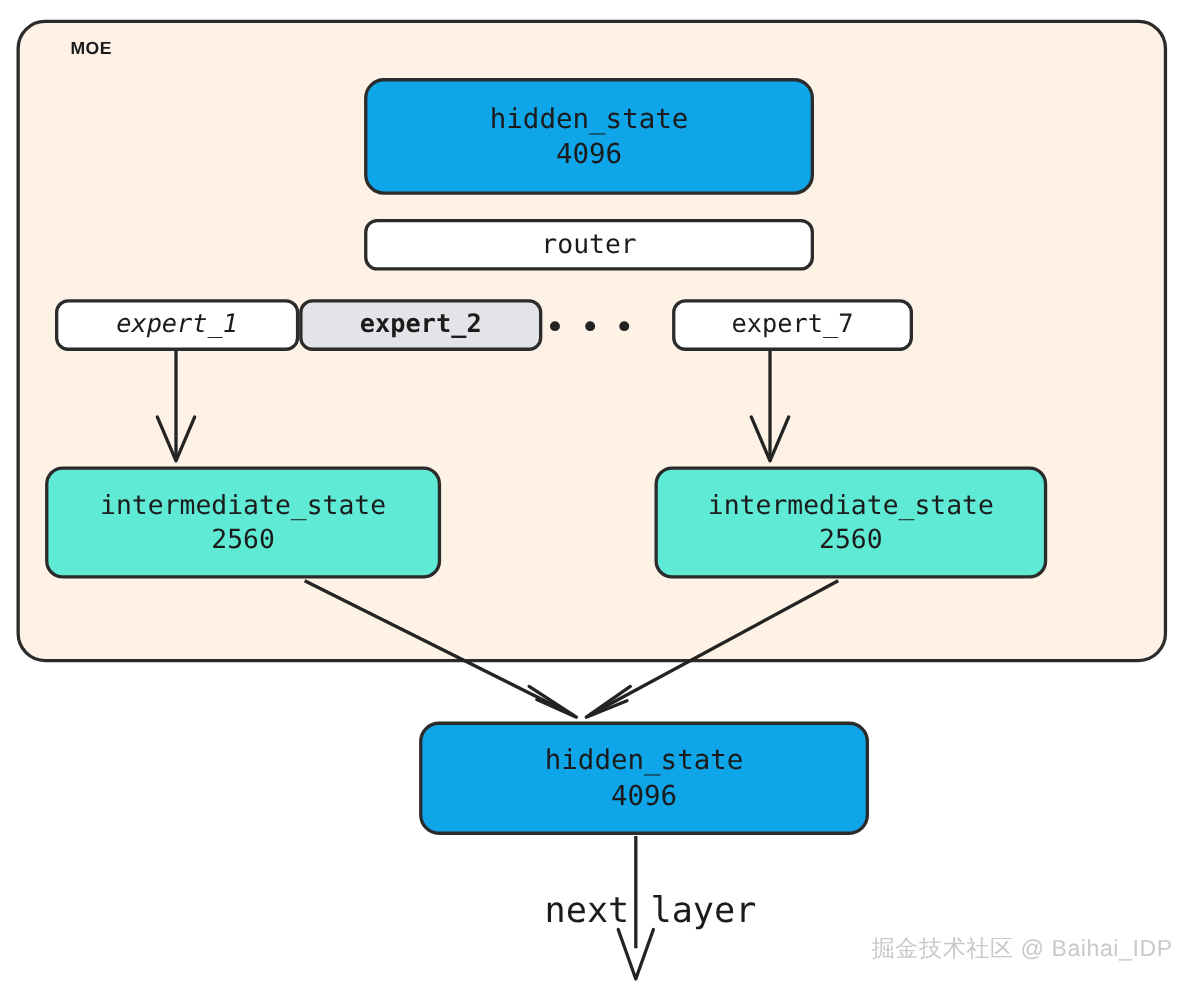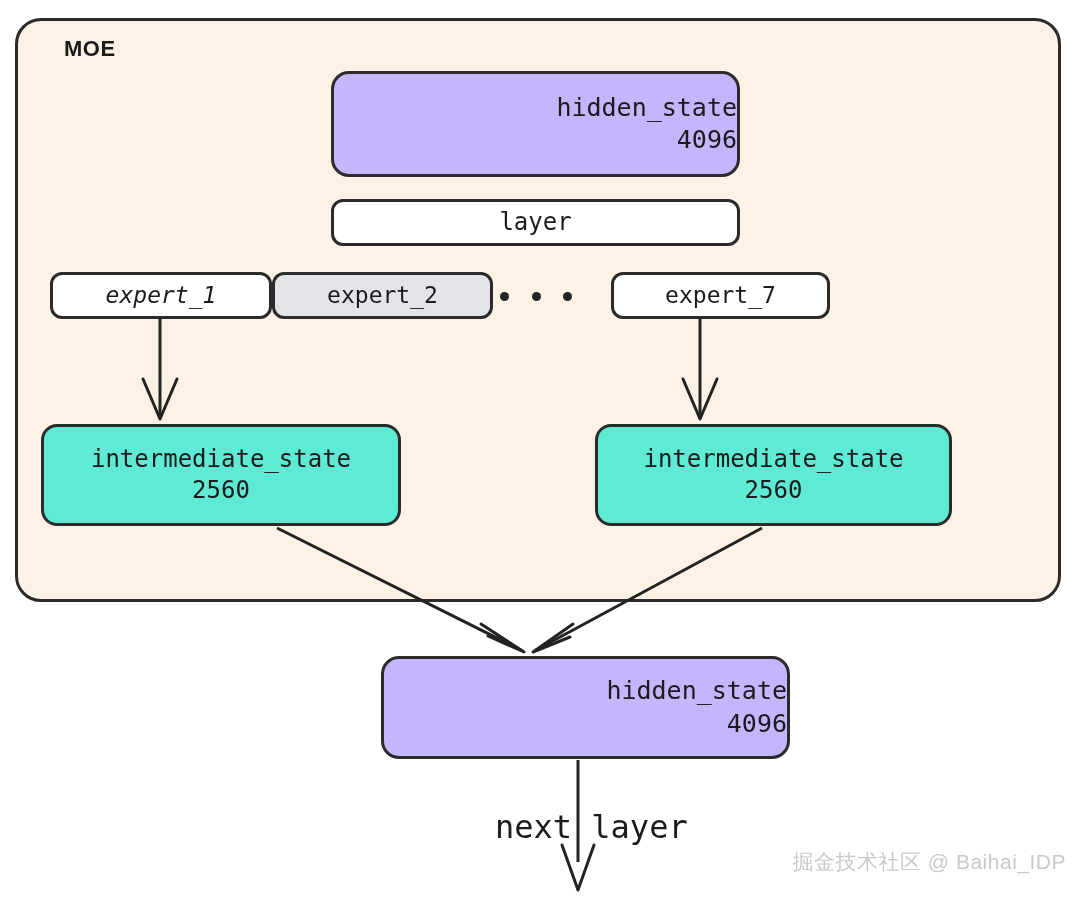--- a/index.html
+++ b/index.html
@@ -31,21 +31,21 @@
     box-sizing: border-box;
     background: #fdf2e5;
     border: 3px solid #2b2b2b;
     border-radius: 26px;
   }
   .moe-label {
     position: absolute;
     left: 64px;
     top: 36px;
     font-family: "Liberation Sans", "DejaVu Sans", sans-serif;
-    font-size: 22px;
+    font-size: 16px;
     font-weight: 600;
     color: #1b1b1b;
     letter-spacing: 0.5px;
   }
 
   
   .node {
     position: absolute;
     box-sizing: border-box;
     border: 3px solid #2b2b2b;
@@ -55,24 +55,24 @@
     align-items: center;
     justify-content: center;
     color: #1b1b1b;
     text-align: center;
     line-height: 1.30;
     white-space: nowrap;
   }
   .node .ln1 { display: block; }
   .node .ln2 { display: block; }
 
-  .fill-peach { background: #c4b5fd; align-items: flex-end; }
+  .fill-peach { background: #0ea5e9; }
   .fill-orange { background: #5eead4; }
   .fill-white  { background: #ffffff; }
-  .fill-grey   { background: #e2e4e8; }
+  .fill-grey   { background: #e2e4e8; font-weight: bold; }
 
   
   #hidden-state-top {
     left: 331px; top: 71px;
     width: 409px; height: 106px;
     border-radius: 18px;
     font-size: 25px;
   }
   #router {
     left: 331px; top: 199px;
@@ -165,21 +165,21 @@
   <div class="moe-container"></div>
 
   <div class="moe-label">MOE</div>
 
   <div class="node fill-peach" id="hidden-state-top">
     <span class="ln1">hidden_state</span>
     <span class="ln2">4096</span>
   </div>
 
   <div class="node fill-white" id="router">
-    <span class="ln1">layer</span>
+    <span class="ln1">router</span>
   </div>
 
   <div class="node fill-white expert" id="expert-1">
     <span class="ln1">expert_1</span>
   </div>
 
   <div class="node fill-grey expert" id="expert-2">
     <span class="ln1">expert_2</span>
   </div>
 

